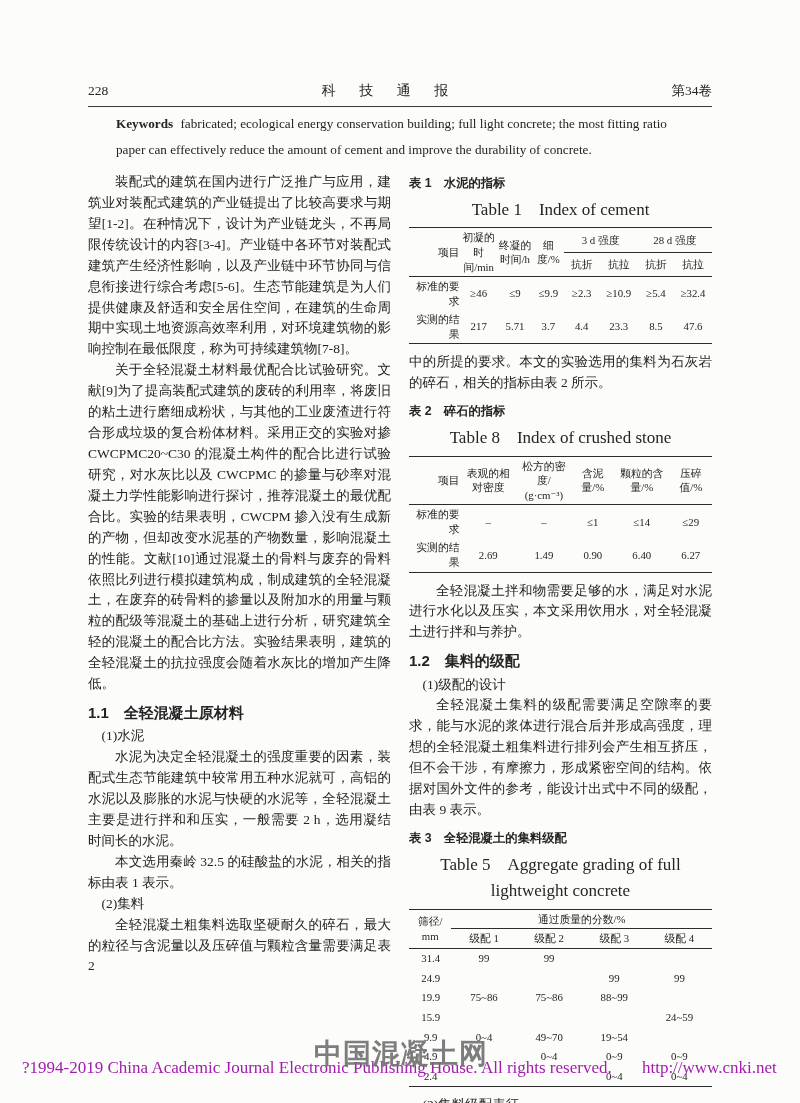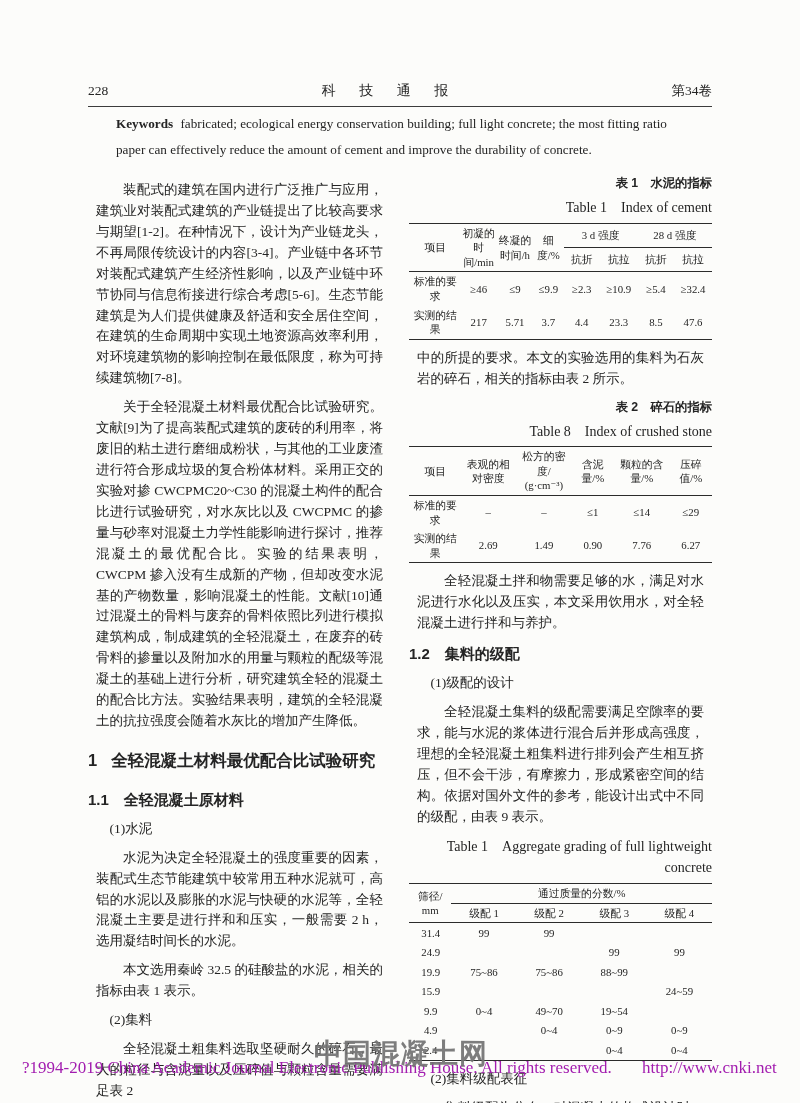--- a/index.html
+++ b/index.html
@@ -18,50 +18,50 @@
   
   .topmatter { position:absolute; left:88px; top:112px; width:624px; font-size:13.2px; line-height:1.8; }
   .topmatter p { margin:0 0 2px 0; padding-left:28px; }
   .topmatter .kwlabel { font-weight:bold; margin-right:4px; }
   
   .columns {
     position:absolute; left:88px; top:172px; width:624px;
     display:flex; gap:18px;
   }
   .col { width:303px; font-size:13.5px; line-height:1.55; text-align:justify; }
-  .p { margin:8px; text-indent:2em; }
+  .p { margin:0; text-indent:2em; }
   .p.noind { text-indent:0; }
   .p.item { text-indent:1em; }
   .h1 {
     font-family:"Liberation Sans","DejaVu Sans",sans-serif;
     font-weight:bold; font-size:16.5px; line-height:1.55;
     margin:16px 0 14px 0; text-indent:0; text-align:left;
   }
   .h1 .no { margin-right:14px; }
   .h2 {
     font-family:"Liberation Sans","DejaVu Sans",sans-serif;
     font-weight:bold; font-size:15px; margin:6px 0 2px 0; text-align:left;
   }
   
   .tcap-zh {
-    text-align:right; font-weight:bold; font-size:12.3px;
+    text-align:left; font-weight:bold; font-size:12.3px;
     font-family:"Liberation Sans","DejaVu Sans",sans-serif; margin:8px 0 4px 0;
   }
-  .tcap-en { text-align:right; font-size:14px; margin:0 0 4px 0; }
+  .tcap-en { text-align:center; font-size:17px; margin:0 0 4px 0; }
   table.tbl {
     width:100%; border-collapse:collapse; table-layout:fixed;
     font-size:10.8px; line-height:1.35; margin-bottom:8px;
     border-top:1.6px solid #2b2b2b; border-bottom:1.6px solid #2b2b2b;
   }
   table.tbl thead { border-bottom:0.8px solid #2b2b2b; }
   table.tbl th, table.tbl td {
     font-weight:normal; text-align:center; vertical-align:middle; padding:2px 1px;
   }
   table.tbl th.grp { border-bottom:0.8px solid #2b2b2b; }
-  table.tbl td.rowhead, table.tbl th.c-item { text-align:center; padding-left:2px; }
+  table.tbl td.rowhead, table.tbl th.c-item { text-align:right; padding-left:2px; }
   table.t3 td { padding:2.5px 1px; }
   table.t3 td.rowhead { text-align:center; }
   th.pre { white-space:pre-line; }
   
   table.t1 col.w-item { width:17%; }
   table.t2 col.w-item { width:17%; }
   table.t3 col.w-item { width:14%; }
   
   .footer {
     position:absolute; left:22px; top:1058px; width:756px;
@@ -92,23 +92,20 @@
     </p>
     <p>paper can effectively reduce the amount of cement and improve the durability of concrete.</p>
   </div>
 
   <div class="columns">
 
     <div class="col">
       <p class="p">装配式的建筑在国内进行广泛推广与应用，建筑业对装配式建筑的产业链提出了比较高要求与期望[1-2]。在种情况下，设计为产业链龙头，不再局限传统设计的内容[3-4]。产业链中各环节对装配式建筑产生经济性影响，以及产业链中环节协同与信息衔接进行综合考虑[5-6]。生态节能建筑是为人们提供健康及舒适和安全居住空间，在建筑的生命周期中实现土地资源高效率利用，对环境建筑物的影响控制在最低限度，称为可持续建筑物[7-8]。</p>
       <p class="p">关于全轻混凝土材料最优配合比试验研究。文献[9]为了提高装配式建筑的废砖的利用率，将废旧的粘土进行磨细成粉状，与其他的工业废渣进行符合形成垃圾的复合粉体材料。采用正交的实验对掺 CWCPMC20~C30 的混凝土构件的配合比进行试验研究，对水灰比以及 CWCPMC 的掺量与砂率对混凝土力学性能影响进行探讨，推荐混凝土的最优配合比。实验的结果表明，CWCPM 掺入没有生成新的产物，但却改变水泥基的产物数量，影响混凝土的性能。文献[10]通过混凝土的骨料与废弃的骨料依照比列进行模拟建筑构成，制成建筑的全轻混凝土，在废弃的砖骨料的掺量以及附加水的用量与颗粒的配级等混凝土的基础上进行分析，研究建筑全轻的混凝土的配合比方法。实验结果表明，建筑的全轻混凝土的抗拉强度会随着水灰比的增加产生降低。</p>
 
-      <div class="h1">
-        <span class="no">1</span><span>全轻混凝土材料最优配合比试验研究</span>
-      </div>
 
       <div class="h2">1.1　全轻混凝土原材料</div>
       <p class="p item">(1)水泥</p>
       <p class="p">水泥为决定全轻混凝土的强度重要的因素，装配式生态节能建筑中较常用五种水泥就可，高铝的水泥以及膨胀的水泥与快硬的水泥等，全轻混凝土主要是进行拌和和压实，一般需要 2 h，选用凝结时间长的水泥。</p>
       <p class="p">本文选用秦岭 32.5 的硅酸盐的水泥，相关的指标由表 1 表示。</p>
       <p class="p item">(2)集料</p>
       <p class="p">全轻混凝土粗集料选取坚硬耐久的碎石，最大的粒径与含泥量以及压碎值与颗粒含量需要满足表 2</p>
     </div>
 
     <div class="col">
@@ -197,33 +194,34 @@
               <td>–</td>
               <td>≤1</td>
               <td>≤14</td>
               <td>≤29</td>
             </tr>
             <tr>
               <td class="rowhead">实测的结果</td>
               <td>2.69</td>
               <td>1.49</td>
               <td>0.90</td>
-              <td>7.76</td>
+              <td>6.40</td>
               <td>6.27</td>
             </tr>
           </tbody>
       </table>
 
       <p class="p">全轻混凝土拌和物需要足够的水，满足对水泥进行水化以及压实，本文采用饮用水，对全轻混凝土进行拌和与养护。</p>
 
       <div class="h2">1.2　集料的级配</div>
       <p class="p item">(1)级配的设计</p>
       <p class="p">全轻混凝土集料的级配需要满足空隙率的要求，能与水泥的浆体进行混合后并形成高强度，理想的全轻混凝土粗集料进行排列会产生相互挤压，但不会干涉，有摩擦力，形成紧密空间的结构。依据对国外文件的参考，能设计出式中不同的级配，由表 9 表示。</p>
 
-      <div class="tcap-en">Table 1　Aggregate grading of full lightweight concrete</div>
+      <div class="tcap-zh">表 3　全轻混凝土的集料级配</div>
+      <div class="tcap-en">Table 5　Aggregate grading of full lightweight concrete</div>
       <table class="tbl t3">
         <colgroup>
             <col class="w-item">
             <col>
             <col>
             <col>
             <col>
           </colgroup>
         <thead>
           <tr>

